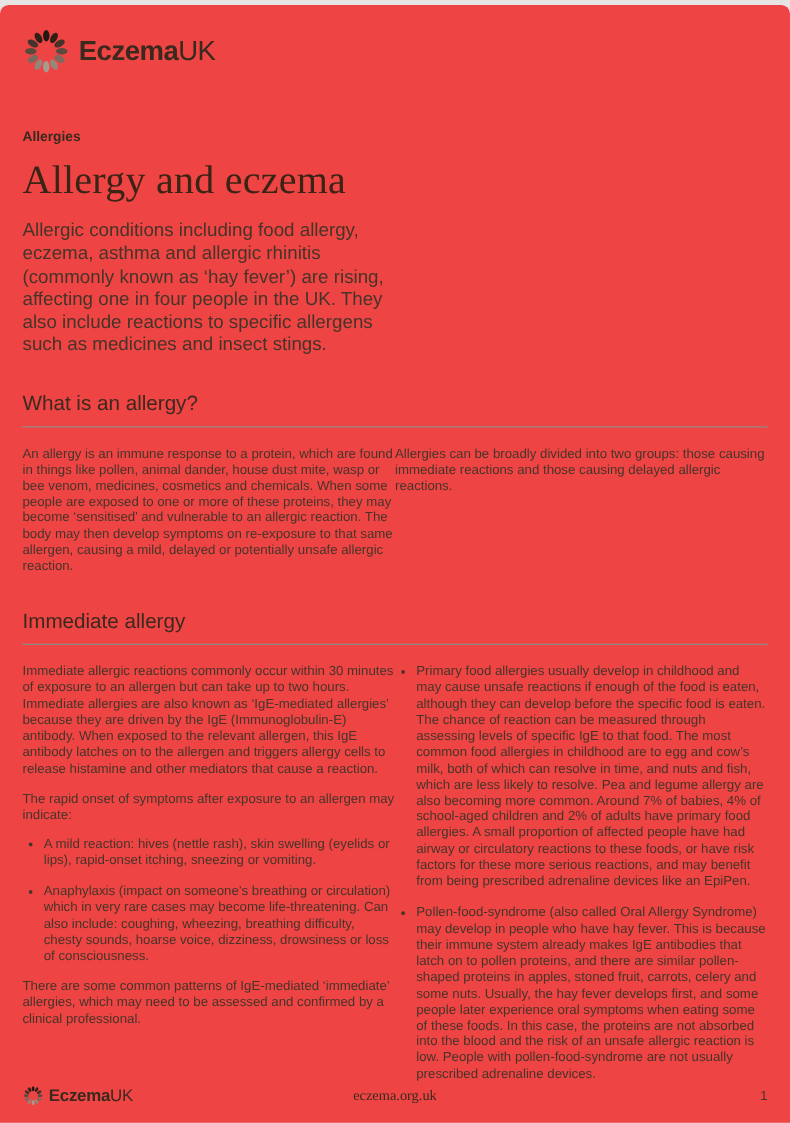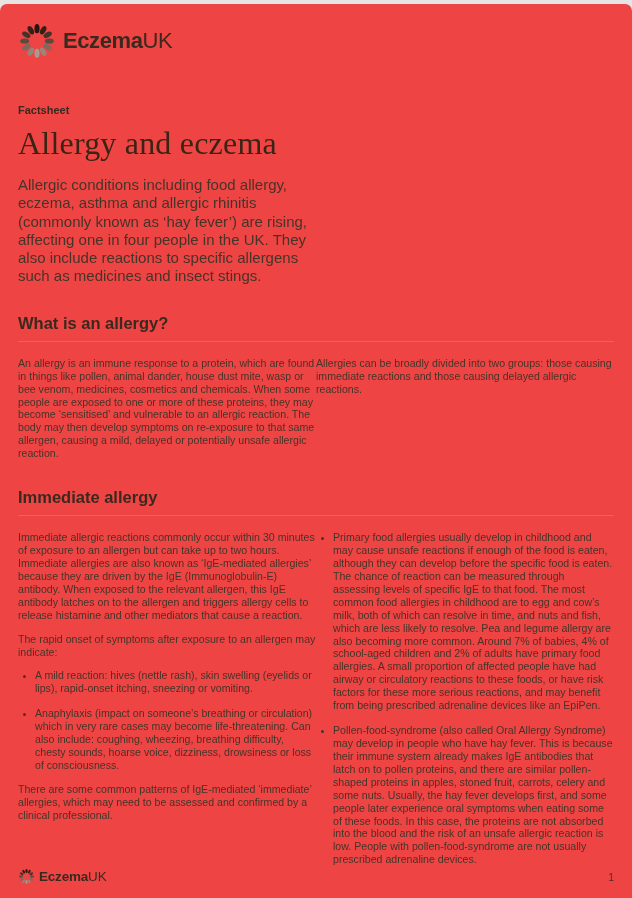--- a/index.html
+++ b/index.html
@@ -39,21 +39,21 @@
     letter-spacing:0.2px;
   }
   .intro{
     margin-top:14px;
     width:296px;
     font-size:15px;line-height:1.22;
     color:#463429;
   }
   .section-heading{
     margin-top:28px;
-    font-size:16.5px;font-weight:700;color:#3a291e;
+    font-size:16.5px;font-weight:400;color:#3a291e;
     padding-bottom:8px;
     border-bottom:1.5px solid #8f8a86;
   }
   .columns{
     margin-top:15px;
     display:flex;
   }
   .col{flex:1;min-width:0;
     font-size:10.6px;line-height:1.22;color:#463429;}
   .col p{margin:0 0 11px 0;}
@@ -99,21 +99,21 @@
         <ellipse cx="20" cy="7" rx="2.7" ry="4.8" fill="#93857a" transform="rotate(210 20 20)"></ellipse>
         <ellipse cx="20" cy="7" rx="2.7" ry="4.8" fill="#7a6a5e" transform="rotate(240 20 20)"></ellipse>
         <ellipse cx="20" cy="7" rx="2.7" ry="4.8" fill="#5d4a3e" transform="rotate(270 20 20)"></ellipse>
         <ellipse cx="20" cy="7" rx="2.7" ry="4.8" fill="#453228" transform="rotate(300 20 20)"></ellipse>
         <ellipse cx="20" cy="7" rx="2.7" ry="4.8" fill="#302016" transform="rotate(330 20 20)"></ellipse>
       </svg>
     </span>
     <span class="brand-text"><span class="bold">Eczema</span><span class="light">UK</span></span>
   </div>
 
-  <div class="eyebrow">Factsheet</div>
+  <div class="eyebrow">Allergies</div>
 
   <div class="page-title">Allergy and eczema</div>
 
   <div class="intro">Allergic conditions including food allergy, eczema, asthma and allergic rhinitis (commonly known as ‘hay fever’) are rising, affecting one in four people in the UK. They also include reactions to specific allergens such as medicines and insect stings.</div>
 
   <div>
     <div class="section-heading">What is an allergy?</div>
     <div class="columns">
       <div class="col">
         <p>An allergy is an immune response to a protein, which are found in things like pollen, animal dander, house dust mite, wasp or bee venom, medicines, cosmetics and chemicals. When some people are exposed to one or more of these proteins, they may become ‘sensitised’ and vulnerable to an allergic reaction. The body may then develop symptoms on re-exposure to that same allergen, causing a mild, delayed or potentially unsafe allergic reaction.</p>
@@ -139,20 +139,21 @@
       <div class="col">
         <ul class="flush">
           <li>Primary food allergies usually develop in childhood and may cause unsafe reactions if enough of the food is eaten, although they can develop before the specific food is eaten. The chance of reaction can be measured through assessing levels of specific IgE to that food. The most common food allergies in childhood are to egg and cow’s milk, both of which can resolve in time, and nuts and fish, which are less likely to resolve. Pea and legume allergy are also becoming more common. Around 7% of babies, 4% of school-aged children and 2% of adults have primary food allergies. A small proportion of affected people have had airway or circulatory reactions to these foods, or have risk factors for these more serious reactions, and may benefit from being prescribed adrenaline devices like an EpiPen.</li>
           <li>Pollen-food-syndrome (also called Oral Allergy Syndrome) may develop in people who have hay fever. This is because their immune system already makes IgE antibodies that latch on to pollen proteins, and there are similar pollen-shaped proteins in apples, stoned fruit, carrots, celery and some nuts. Usually, the hay fever develops first, and some people later experience oral symptoms when eating some of these foods. In this case, the proteins are not absorbed into the blood and the risk of an unsafe allergic reaction is low. People with pollen-food-syndrome are not usually prescribed adrenaline devices.</li>
         </ul>
       </div>
     </div>
   </div>
 
   <div class="footer">
+    <a class="footer-site" href="#">eczema.org.uk</a>
     <div class="footer-logo">
       <span style="display:inline-flex;">
         <svg width="17" height="17" viewBox="0 0 40 40" aria-hidden="true">
           <ellipse cx="20" cy="7" rx="2.7" ry="4.8" fill="#241710" transform="rotate(0 20 20)"></ellipse>
           <ellipse cx="20" cy="7" rx="2.7" ry="4.8" fill="#302016" transform="rotate(30 20 20)"></ellipse>
           <ellipse cx="20" cy="7" rx="2.7" ry="4.8" fill="#453228" transform="rotate(60 20 20)"></ellipse>
           <ellipse cx="20" cy="7" rx="2.7" ry="4.8" fill="#5d4a3e" transform="rotate(90 20 20)"></ellipse>
           <ellipse cx="20" cy="7" rx="2.7" ry="4.8" fill="#7d6a5e" transform="rotate(120 20 20)"></ellipse>
           <ellipse cx="20" cy="7" rx="2.7" ry="4.8" fill="#978779" transform="rotate(150 20 20)"></ellipse>
           <ellipse cx="20" cy="7" rx="2.7" ry="4.8" fill="#a89a8d" transform="rotate(180 20 20)"></ellipse>

